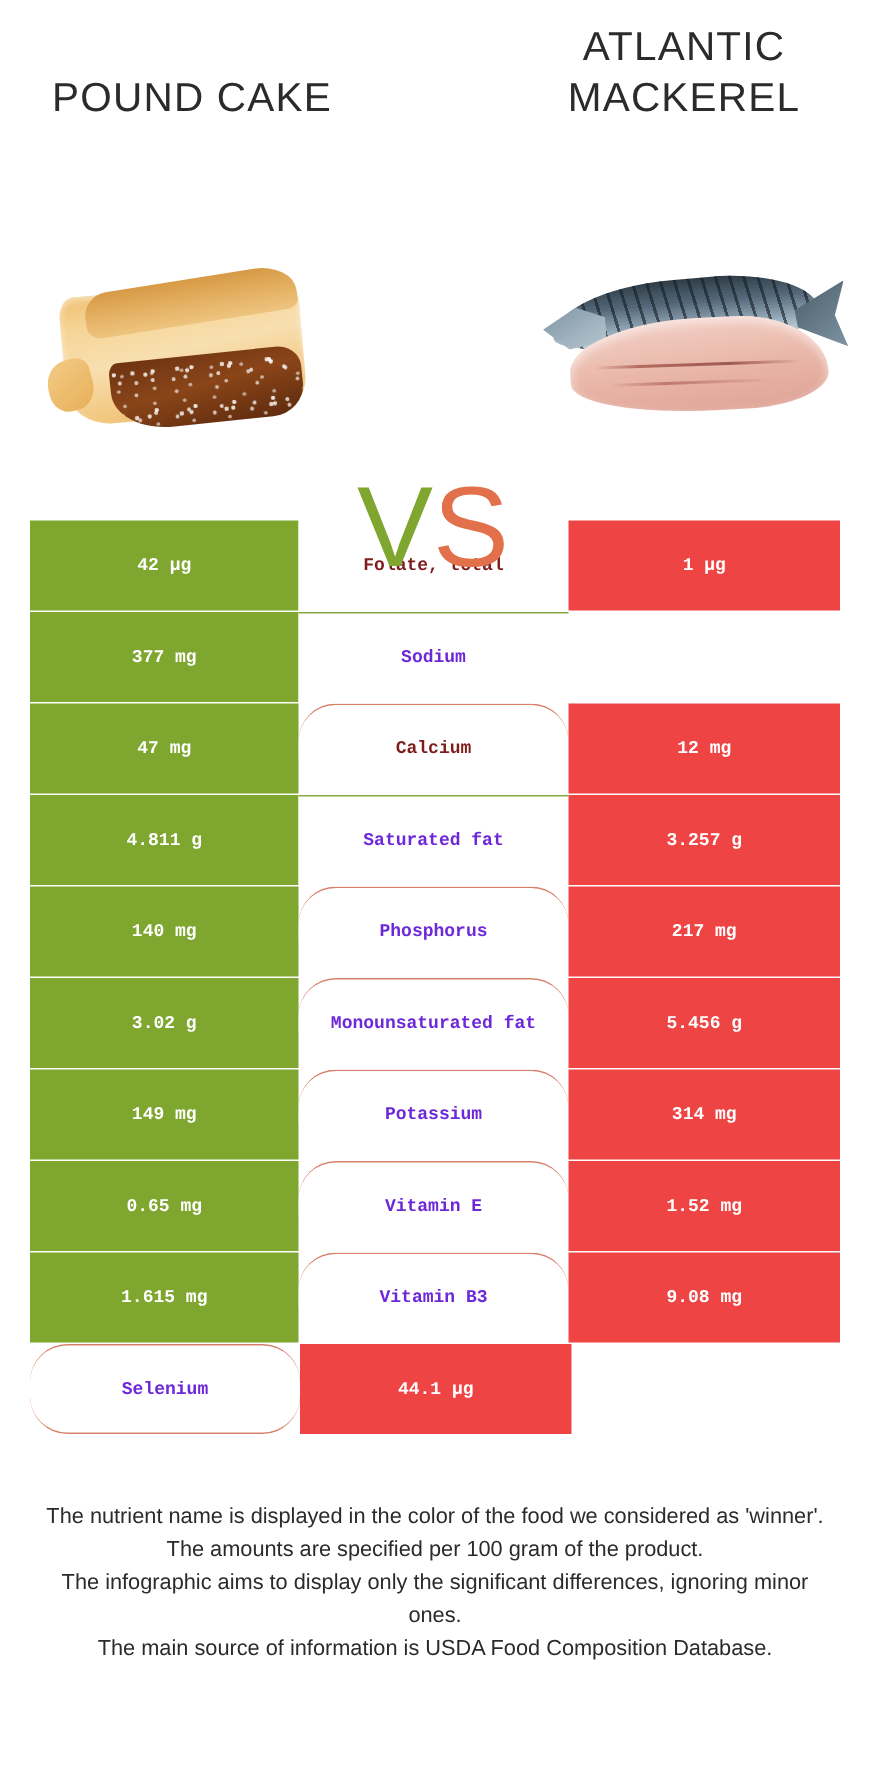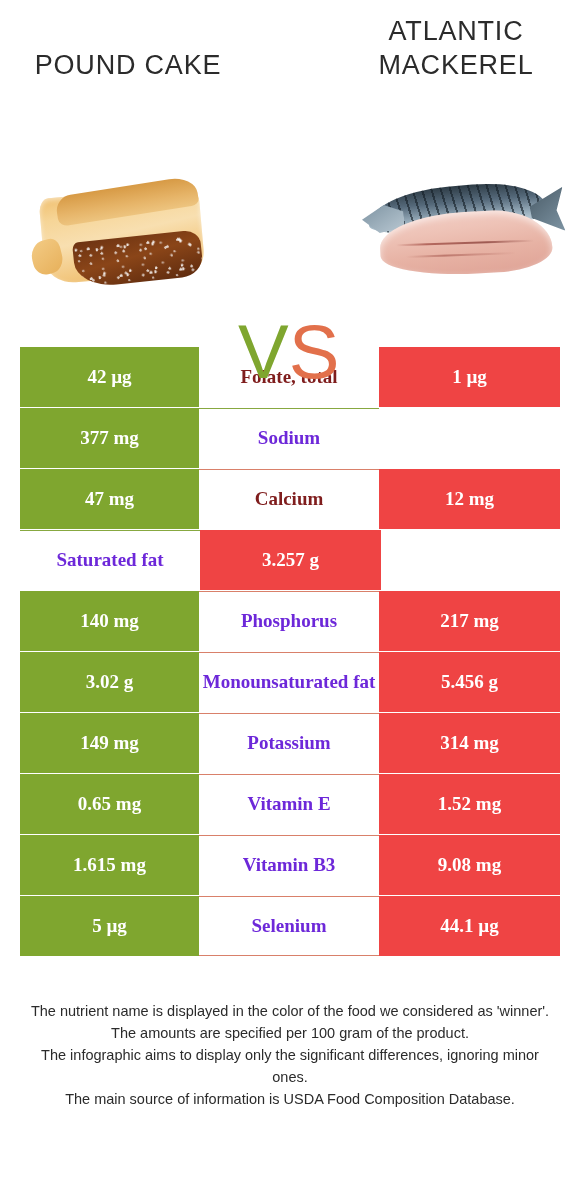--- a/index.html
+++ b/index.html
@@ -207,22 +207,22 @@
   }
   .row {
     display: flex;
     height: 60px;
     margin-bottom: 1px;
   }
   .cell {
     display: flex;
     align-items: center;
     justify-content: center;
-    font-family: Liberation Serif, serif;
-    font-size: 19px;
+    font-family: Liberation Mono, monospace;
+    font-size: 12px;
     font-weight: 700;
   }
   .cell-left {
     width: 179px;
     background: #7FA62F;
     color: #ffffff;
   }
   .cell-mid {
     width: 180px;
     background: #ffffff;
@@ -233,21 +233,21 @@
   .cell-right {
     width: 181px;
     background: #ef4444;
     color: #ffffff;
     text-align: center;
   }
   .row:first-child .cell-mid { border-top-color: transparent; }
   .win-green .cell-mid { color: #7f1d1d; }
   .win-orange .cell-mid { color: #6d28d9; }
   .win-green  + .row .cell-mid { border-top-color: #87A840; }
-  .win-orange + .row .cell-mid { border-top-color: #D9806A; }
+  .win-orange + .row .cell-mid { border-top-color: #D9806A; border-radius: 25px; }
   .row:last-child.win-green  .cell-mid { border-bottom-color: #87A840; }
   .row:last-child.win-orange .cell-mid { border-bottom-color: #D9806A; }
 
   
   .footer {
     position: absolute;
     left: 30px;
     top: 1000px;
     width: 520px;
     text-align: center;
@@ -306,20 +306,21 @@
       <div class="row win-orange">
         <div class="cell cell-left">377 mg</div>
         <div class="cell cell-mid">Sodium</div>
       </div>
       <div class="row win-green">
         <div class="cell cell-left">47 mg</div>
         <div class="cell cell-mid">Calcium</div>
         <div class="cell cell-right">12 mg</div>
       </div>
       <div class="row win-orange">
+        <div class="cell cell-left">4.811 g</div>
         <div class="cell cell-mid">Saturated fat</div>
         <div class="cell cell-right">3.257 g</div>
       </div>
       <div class="row win-orange">
         <div class="cell cell-left">140 mg</div>
         <div class="cell cell-mid">Phosphorus</div>
         <div class="cell cell-right">217 mg</div>
       </div>
       <div class="row win-orange">
         <div class="cell cell-left">3.02 g</div>
@@ -335,21 +336,20 @@
         <div class="cell cell-left">0.65 mg</div>
         <div class="cell cell-mid">Vitamin E</div>
         <div class="cell cell-right">1.52 mg</div>
       </div>
       <div class="row win-orange">
         <div class="cell cell-left">1.615 mg</div>
         <div class="cell cell-mid">Vitamin B3</div>
         <div class="cell cell-right">9.08 mg</div>
       </div>
       <div class="row win-orange">
-        <div class="cell cell-left">5 µg</div>
         <div class="cell cell-mid">Selenium</div>
         <div class="cell cell-right">44.1 µg</div>
       </div>
     </div>
 
   <div class="footer">
     <p>The nutrient name is displayed in the color of the food we considered as 'winner'.</p>
     <p>The amounts are specified per 100 gram of the product.</p>
     <p>The infographic aims to display only the significant differences, ignoring minor ones.</p>
     <p>The main source of information is USDA Food Composition Database.</p>

